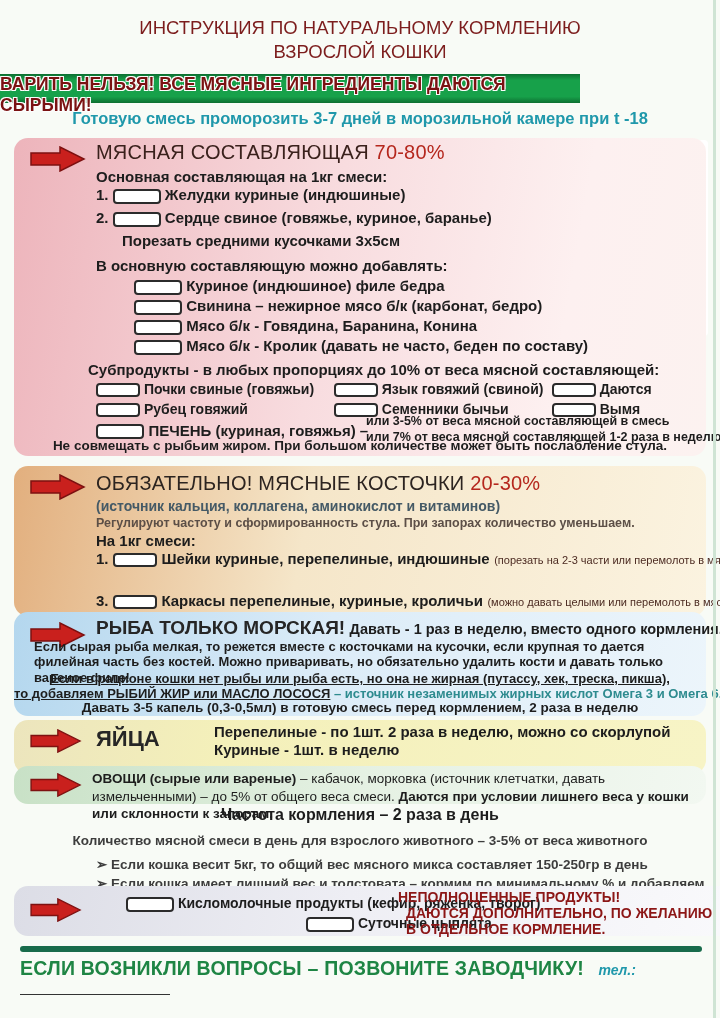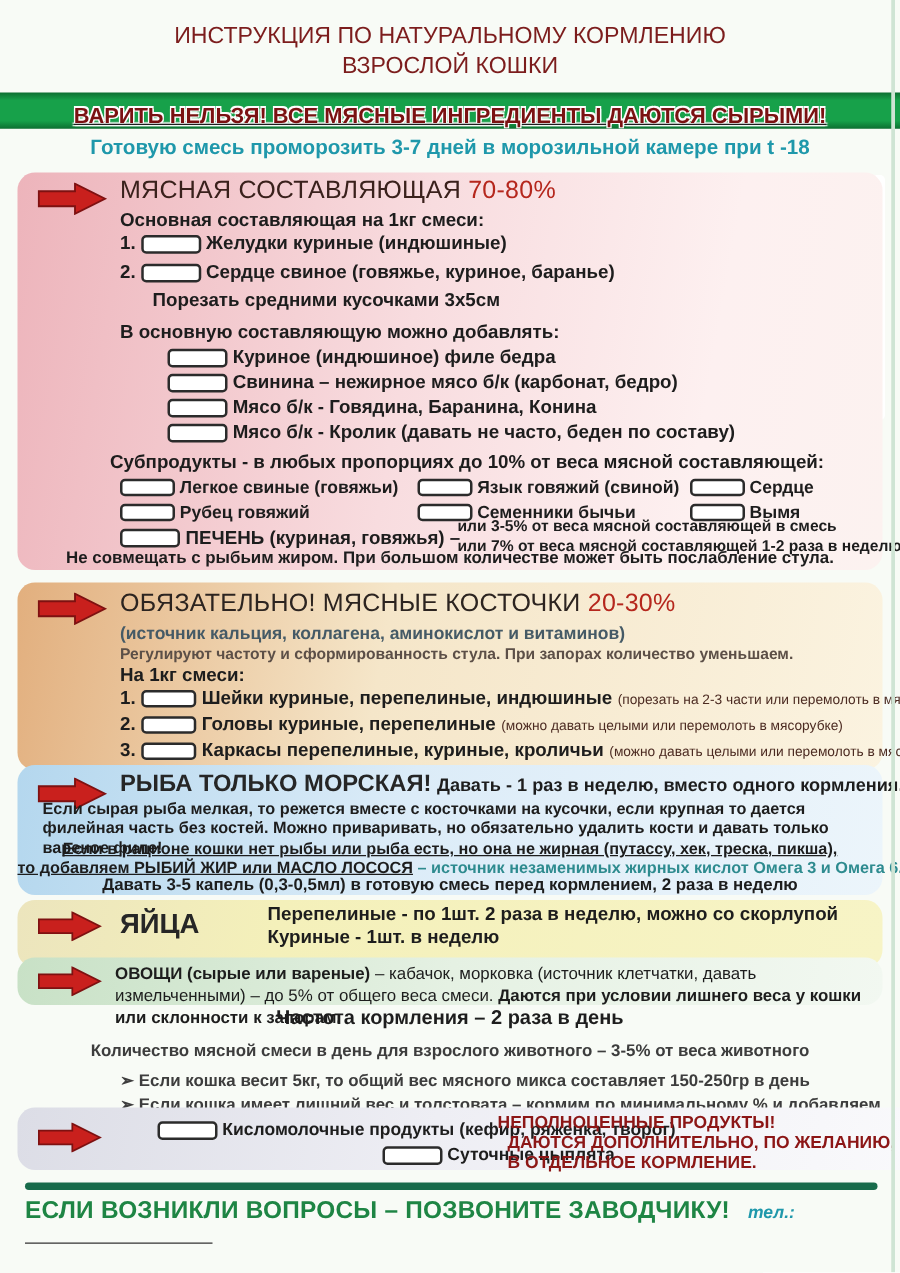--- a/index.html
+++ b/index.html
@@ -2,23 +2,23 @@
 <html><head>
 <meta charset="utf-8">
 <style>
   html,body{margin:0;padding:0;background:#fff;}
   .page{position:relative;width:720px;height:1018px;background:#f8fbf6;
         font-family:"Liberation Sans",sans-serif;color:#1d1d1d;overflow:hidden;}
   .al{position:absolute;white-space:nowrap;}
   .b{font-weight:700;}
   .page-title{position:absolute;top:16px;left:0;width:100%;text-align:center;
       font-weight:400;font-size:18.5px;line-height:1.3;color:#7c1d1d;}
-  .banner{position:absolute;top:74px;left:0;width:720px;height:29px;
+  .banner{position:absolute;top:74px;left:0;width:580px;height:29px;
       background:linear-gradient(#0d6f31,#17a14a 22%,#17a14a 78%,#0d6f31);
-      display:flex;align-items:flex-end;justify-content:center;text-decoration:underline;}
+      display:flex;align-items:flex-start;justify-content:center;}
   .banner span{font-weight:700;font-size:17.5px;color:#7a1212;
       text-shadow:-1px -1px 0 #fdfdfd,1px -1px 0 #fdfdfd,-1px 1px 0 #fdfdfd,1px 1px 0 #fdfdfd;}
   .freeze{position:absolute;top:109px;left:0;width:100%;text-align:center;
       font-weight:700;font-size:16.5px;color:#1f98ab;}
   .panel{position:absolute;left:14px;width:692px;border-radius:14px;}
   .pink  {top:138px;height:318px;background:linear-gradient(100deg,#edb4bb,#f8dcdf 45%,#fdf0f0 78%,#fcf2f0);}
   .orange{top:466px;height:150px;background:linear-gradient(100deg,#e2af7e,#f5e6c9 42%,#fbf3e0);}
   .blue  {top:612px;height:104px;background:linear-gradient(100deg,#b4d7ee,#dcecf8 45%,#ecf5fb);}
   .yellow{top:720px;height:54px;background:linear-gradient(100deg,#ece5bd,#f4f0ba 30%,#f7f4c6);}
   .greenp{top:766px;height:38px;background:linear-gradient(100deg,#c8e1c6,#e5f1e3 50%,#f2f8f1);}
@@ -116,23 +116,23 @@
       <span class="cb"></span>
       <span class="b">Мясо б/к - Говядина, Баранина, Конина</span>
     </div>
     <div class="al fs15" style="left:120px;top:199px">
       <span class="cb"></span>
       <span class="b">Мясо б/к - Кролик (давать не часто, беден по составу)</span>
     </div>
 
     <div class="al b fs15" style="left:74px;top:223px">Субпродукты - в любых пропорциях до 10% от веса мясной составляющей:</div>
     <div class="al fs14" style="left:82px;top:243px">
-      <span style="display:inline-block;width:234px"><span class="cb sm"></span> <span class="b">Легкое свиные (говяжьи)</span></span>
+      <span style="display:inline-block;width:234px"><span class="cb sm"></span> <span class="b">Почки свиные (говяжьи)</span></span>
       <span style="display:inline-block;width:214px"><span class="cb sm"></span> <span class="b">Язык говяжий (свиной)</span></span>
-      <span><span class="cb sm"></span> <span class="b">Сердце</span></span>
+      <span><span class="cb sm"></span> <span class="b">Даются</span></span>
     </div>
     <div class="al fs14" style="left:82px;top:263px">
       <span style="display:inline-block;width:234px"><span class="cb sm"></span> <span class="b">Рубец говяжий</span></span>
       <span style="display:inline-block;width:214px"><span class="cb sm"></span> <span class="b">Семенники бычьи</span></span>
       <span><span class="cb sm"></span> <span class="b">Вымя</span></span>
     </div>
 
     <div class="al" style="left:82px;top:284px">
       <span class="cb"></span>
       <span class="b fs15">ПЕЧЕНЬ (куриная, говяжья) –</span>
@@ -153,26 +153,20 @@
     <div class="al b" style="left:82px;top:32px;font-size:14px;color:#455a66">(источник кальция, коллагена, аминокислот и витаминов)</div>
     <div class="al" style="left:82px;top:50px;font-size:12.5px;color:#5c4f47;font-weight:700">Регулируют частоту и сформированность стула. При запорах количество уменьшаем.</div>
     <div class="al b fs15" style="left:82px;top:66px">На 1кг смеси:</div>
 
     <div class="al" style="left:82px;top:84px">
       <span class="b fs15">1.</span>
       <span class="cb sm"></span>
       <span class="b fs15">Шейки куриные, перепелиные, индюшиные</span>
       <span class="small-note">(порезать на 2-3 части или перемолоть в мясорубке)</span>
     </div>
-    <div class="al" style="left:82px;top:105px">
-      <span class="b fs15">2.</span>
-      <span class="cb sm"></span>
-      <span class="b fs15">Головы куриные, перепелиные</span>
-      <span class="small-note">(можно давать целыми или перемолоть в мясорубке)</span>
-    </div>
     <div class="al" style="left:82px;top:126px">
       <span class="b fs15">3.</span>
       <span class="cb sm"></span>
       <span class="b fs15">Каркасы перепелиные, куриные, кроличьи</span>
       <span class="small-note">(можно давать целыми или перемолоть в мясорубке)</span>
     </div>
   </div>
 
   <div class="panel blue">
     <svg class="arrow" style="left:16px;top:10px" width="56" height="26" viewBox="0 0 56 26">

